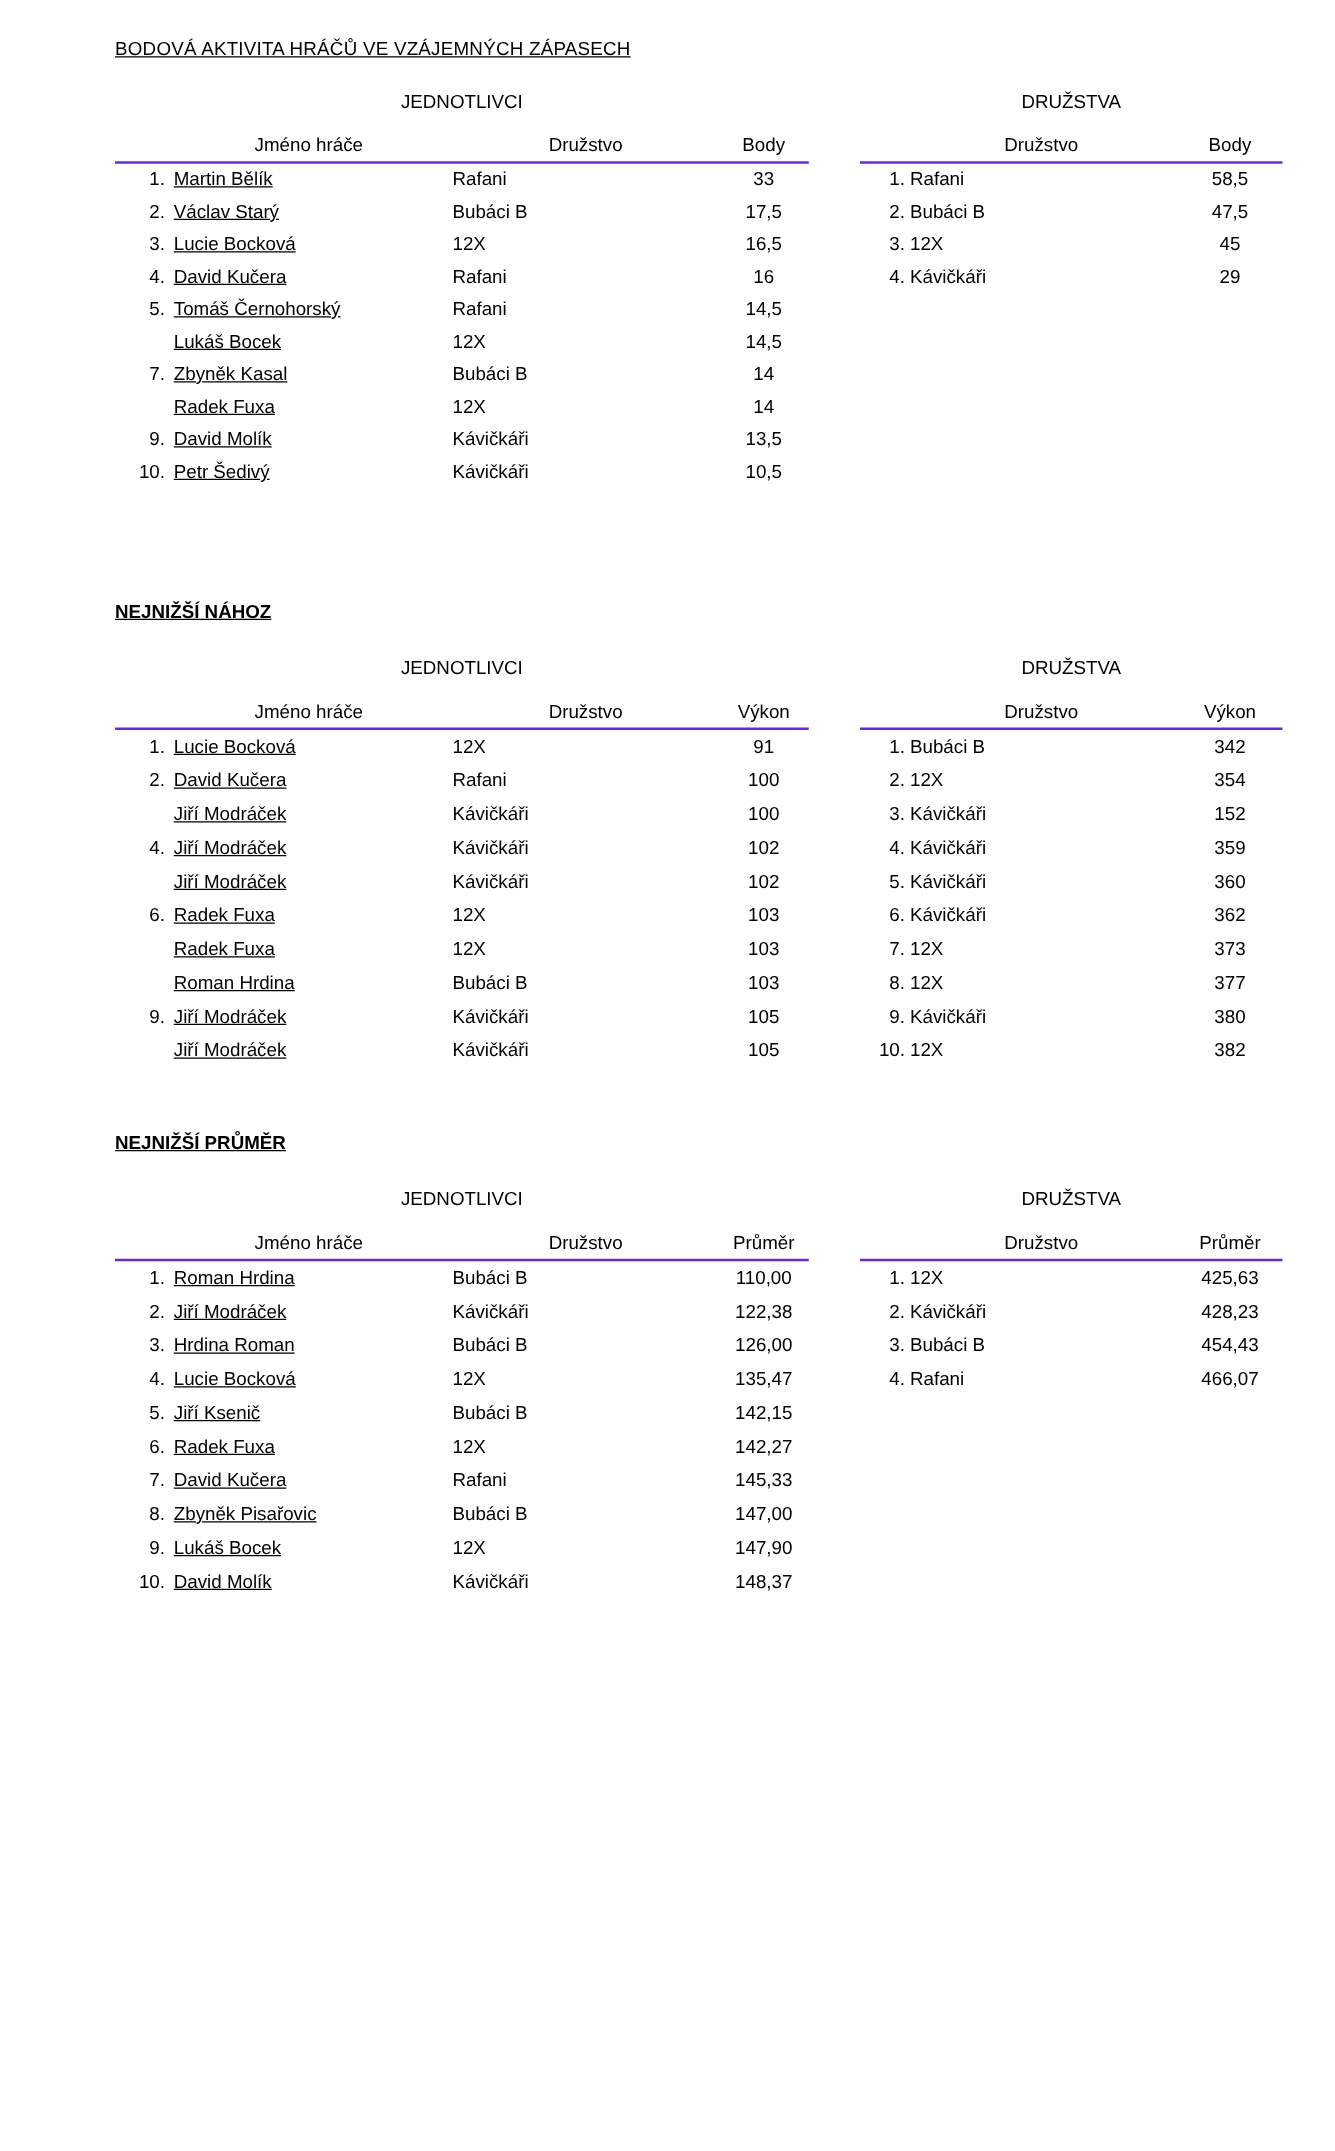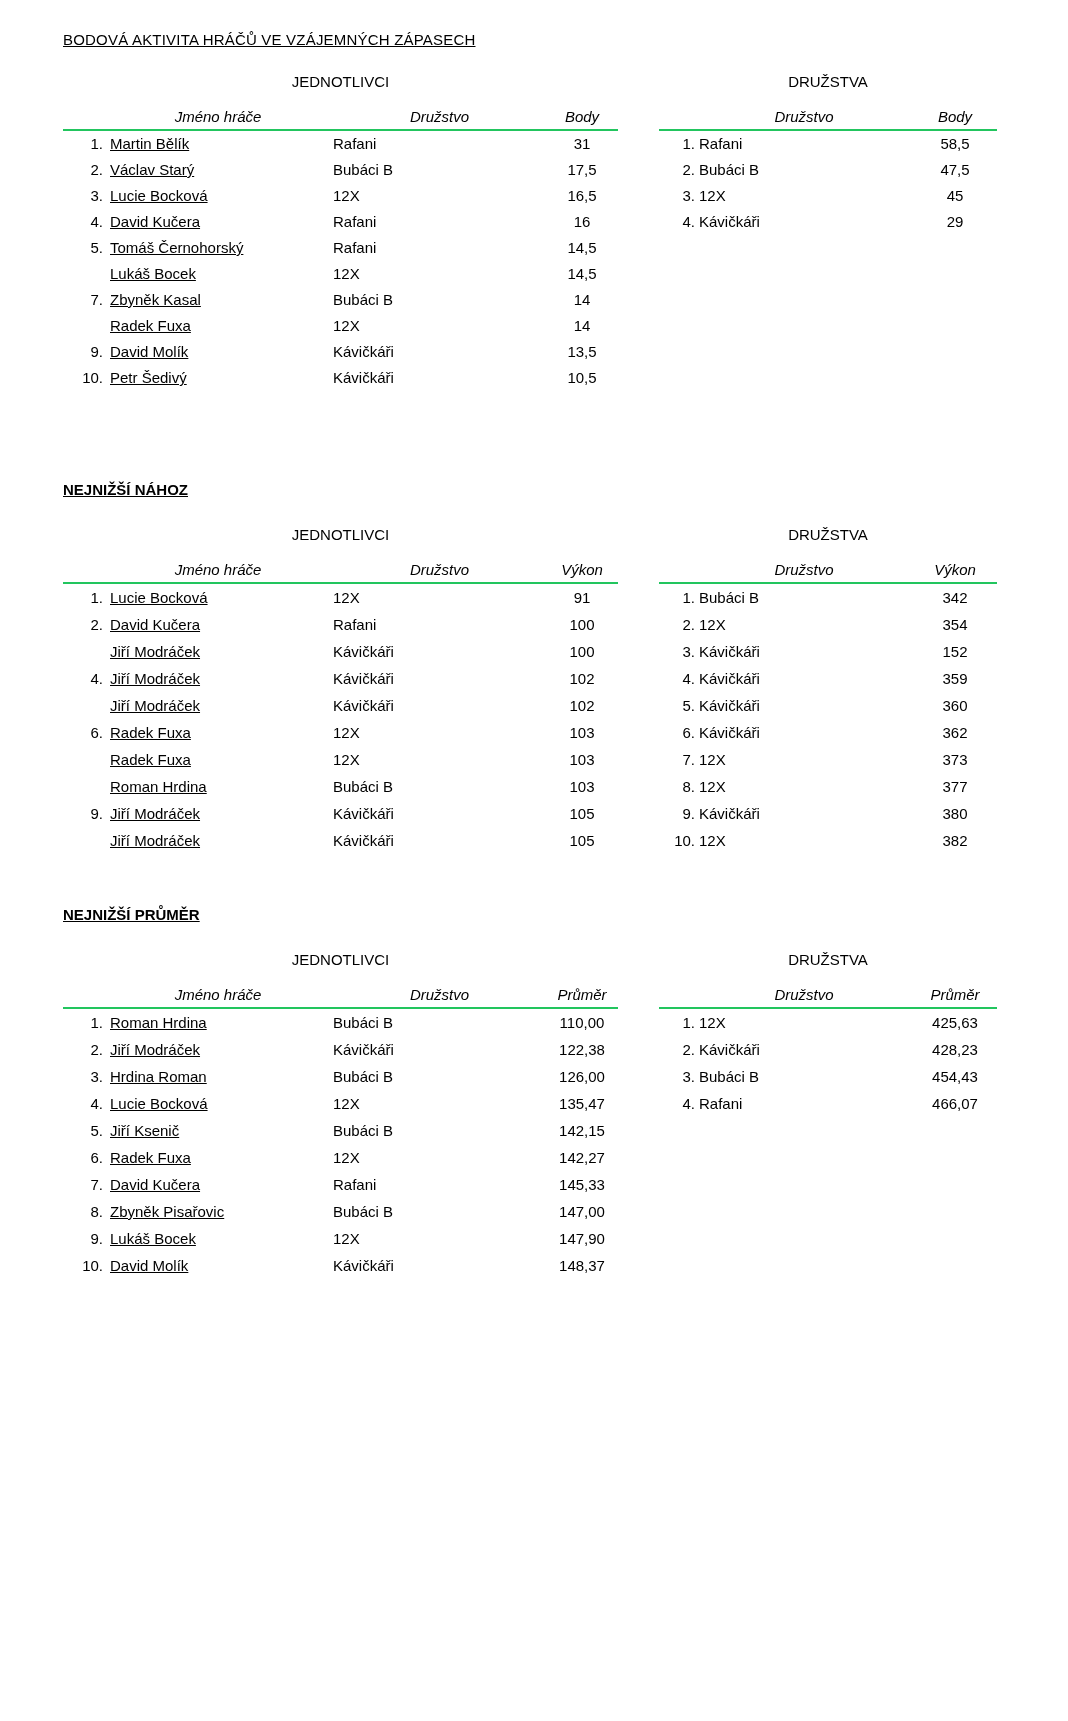--- a/index.html
+++ b/index.html
@@ -1,37 +1,37 @@
 <!DOCTYPE html>
 <html><head>
 <meta charset="utf-8">
 <style>
   * { margin:0; padding:0; box-sizing:border-box; }
   html,body { background:#fff; }
   body {
     width:1068px; height:1721px; overflow:hidden;
     color:#000; font-family:"Liberation Sans", sans-serif; font-size:15px;
   }
-  .page { padding:30px 71px 0 63px; }
+  .page { padding:30px 71px 0 92px; }
 
   .doc-title {
     font-size:15px; font-weight:normal; text-decoration:underline;
     height:20px; line-height:20px; margin-bottom:22px; letter-spacing:.2px;
   }
 
   .two-col { display:flex; gap:41px; align-items:flex-start; }
   .tbl-left  { width:555px; }
   .tbl-right { width:338px; }
 
   .tbl-caption { text-align:center; height:20px; line-height:20px; margin-bottom:13px; }
 
   .g4 { display:grid; grid-template-columns:40px 230px 213px 72px; }
   .g3 { display:grid; grid-template-columns:36px 218px 84px; }
 
-  .thead { border-bottom:2px solid #22c55e; line-height:24px; height:26px;font-style:italic; }
+  .thead { border-bottom:2px solid #6d28d9; line-height:24px; height:26px; }
   .thead span { white-space:nowrap; }
   .h-name, .h-team, .h-val { text-align:center; }
 
   .row { line-height:26px; height:26px; white-space:nowrap; }
   .rows-tall .row { line-height:27px; height:27px; }
   .c-rank { text-align:right; }
   .g4 .c-name { padding-left:7px;text-decoration:underline; }
   .g3 .c-name { padding-left:4px; }
   .c-val { text-align:center; }
 
@@ -71,21 +71,21 @@
         <span class="h-name">Jméno hráče</span>
         <span class="h-team">Družstvo</span>
         <span class="h-val">Body</span>
       </div>
       <div>
 
           <div class="row g4">
             <span class="c-rank">1.</span>
             <span class="c-name">Martin Bělík</span>
             <span class="c-team">Rafani</span>
-            <span class="c-val">31</span>
+            <span class="c-val">33</span>
           </div>
 
           <div class="row g4">
             <span class="c-rank">2.</span>
             <span class="c-name">Václav Starý</span>
             <span class="c-team">Bubáci B</span>
             <span class="c-val">17,5</span>
           </div>
 
           <div class="row g4">

